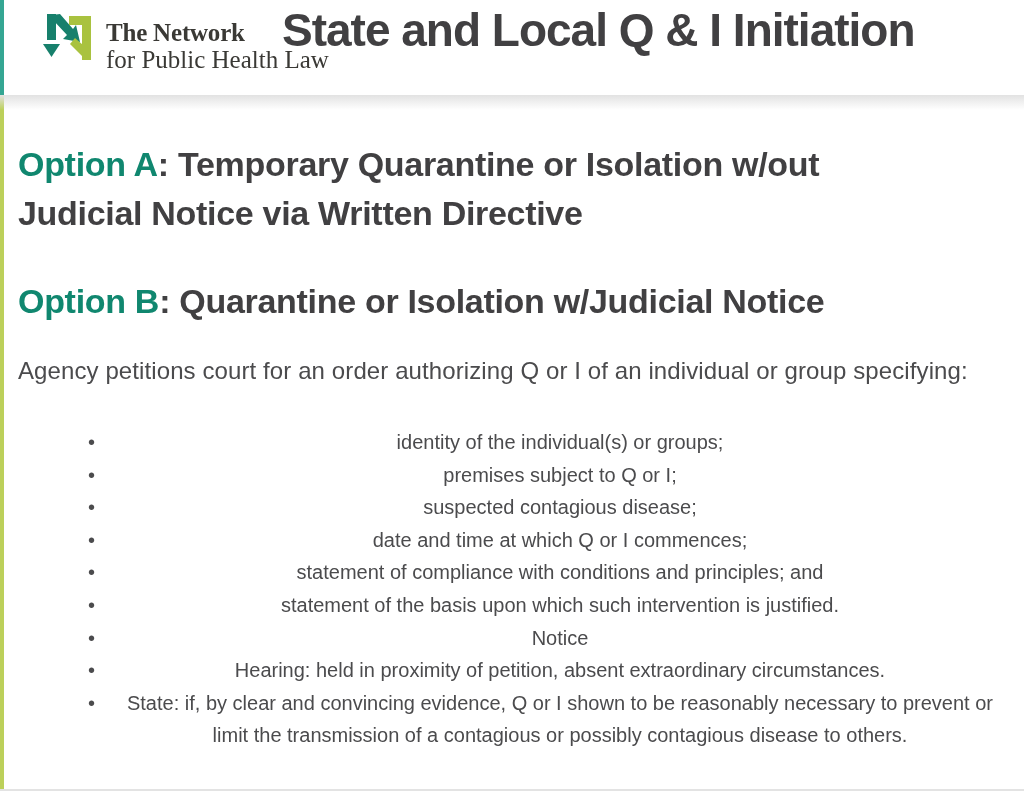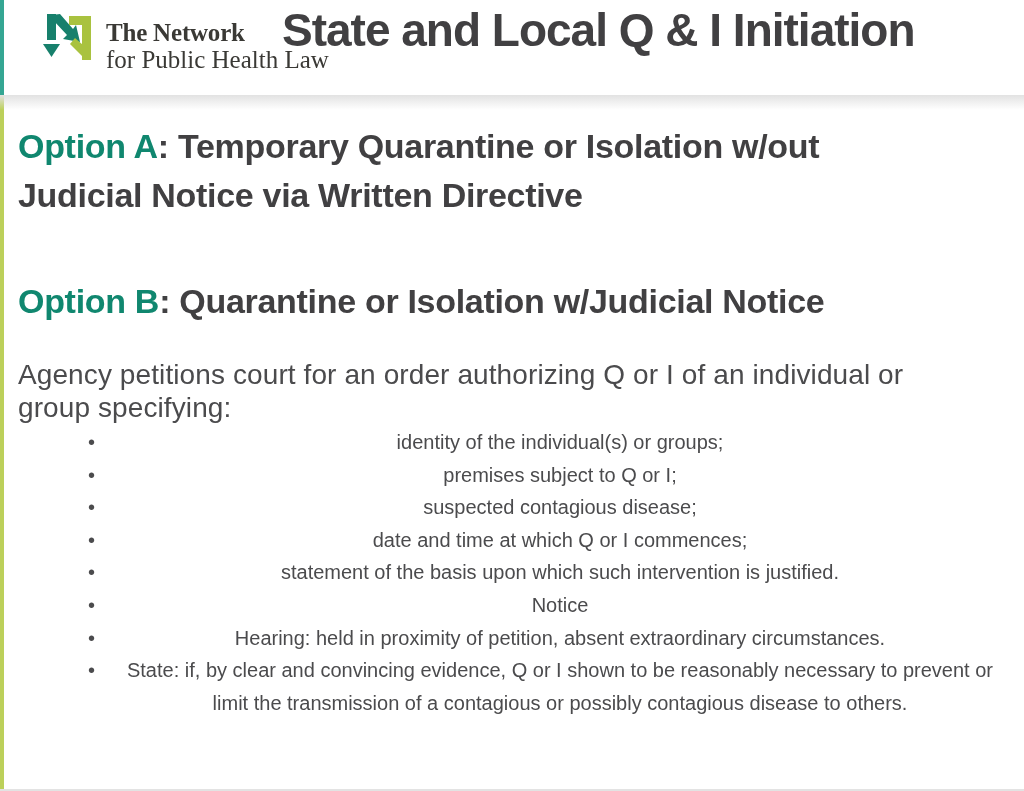--- a/index.html
+++ b/index.html
@@ -25,26 +25,26 @@
     color:var(--logo-text);line-height:1.08;}
   .logo-line1{font-size:25px;font-weight:bold;letter-spacing:-0.2px;}
   .logo-line2{font-size:25px;font-weight:normal;}
   .title-wrap{position:absolute;left:243px;top:0;width:781px;height:70px;overflow:hidden;}
   .page-title{white-space:nowrap;font-size:46px;font-weight:bold;color:var(--heading);
     letter-spacing:-1px;line-height:60px;margin-left:27px;}
 
   
   .option{position:absolute;left:18px;width:900px;font-size:34px;font-weight:bold;
     line-height:49px;color:var(--heading);letter-spacing:-0.3px;}
-  .option-a{top:94px;}
+  .option-a{top:112px;}
   .option-b{top:249px;}
   .option .opt-label{color:var(--accent);}
 
   
-  .intro{position:absolute;left:18px;top:330px;width:950px;font-size:28px;
+  .intro{position:absolute;left:18px;top:330px;width:950px;font-size:24px;
     line-height:33px;color:var(--body);letter-spacing:0.1px;}
 
   ul.bullets{position:absolute;left:70px;top:414px;width:920px;margin:12px;padding:0;
     list-style:none;font-size:20px;line-height:32.6px;color:var(--body);text-align:center;}
   ul.bullets li{position:relative;padding-left:36px;}
   ul.bullets li::before{content:"\2022";position:absolute;left:6px;top:0;color:var(--body);}
   ul.bullets .b-bold{font-weight:normal;}
 </style>
 </head>
 <body style="--accent: #10876f; --heading: #414042; --body: #4b4b4d; --border-teal: #35a693; --border-green: #bcd05a; --logo-teal: #17806c; --logo-green: #a9c23f; --logo-text: #3a3935;">
@@ -84,20 +84,21 @@
 
 <ul class="bullets">
   <li><span class="b-bold"></span><span class="b-text">identity of the individual(s) or groups;</span></li>
 
   <li><span class="b-bold"></span><span class="b-text">premises subject to Q or I;</span></li>
 
   <li><span class="b-bold"></span><span class="b-text">suspected contagious disease;</span></li>
 
   <li><span class="b-bold"></span><span class="b-text">date and time at which Q or I commences;</span></li>
 
+  <li><span class="b-bold"></span><span class="b-text">statement of compliance with conditions and principles; and</span></li>
 
   <li><span class="b-bold"></span><span class="b-text">statement of the basis upon which such intervention is justified.</span></li>
 
   <li><span class="b-bold">Notice</span><span class="b-text"></span></li>
 
   <li><span class="b-bold">Hearing:</span><span class="b-text"> held in proximity of petition, absent extraordinary circumstances.</span></li>
 
   <li><span class="b-bold">State:</span><span class="b-text"> if, by clear and convincing evidence, Q or I shown to be reasonably necessary to prevent or limit the transmission of a contagious or possibly contagious disease to others.</span></li>
 </ul>
 

